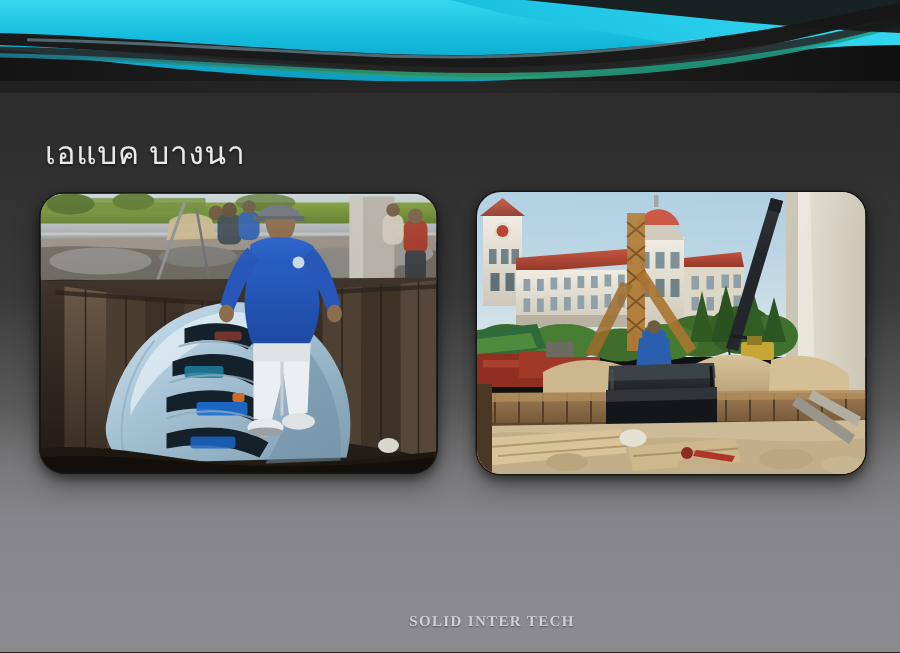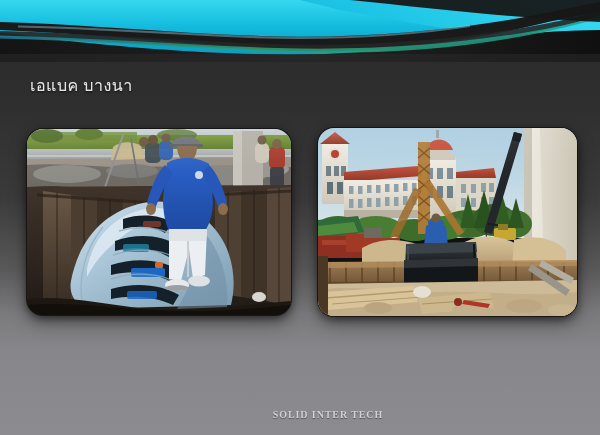--- a/index.html
+++ b/index.html
@@ -9,24 +9,24 @@
     position:relative;width:600px;height:435px;overflow:hidden;
     background:linear-gradient(180deg,#2a2a2a 0%,#2e2e2e 22%,#3a3a3a 45%,#59595a 62%,#7a7a7c 72%,#86868a 80%,#8a8a8e 92%,#8c8c90 100%);
   }
 
   
   #wave{position:absolute;left:0;top:0;width:600px;height:62px;overflow:hidden;}
   #wave svg{display:block;width:600px;height:62px;}
 
   
   #title{
-    position:absolute;left:30px;top:62px;width:420px;height:48px;
+    position:absolute;left:30px;top:79px;width:420px;height:48px;
     display:flex;align-items:center;
-    font-family:Liberation Serif, serif;
-    font-size:16px;line-height:1.2;letter-spacing:.5px;
+    font-family:Liberation Sans, sans-serif;
+    font-size:21px;line-height:1.2;letter-spacing:.5px;
     color:#e9e9e9;
     text-shadow:0 1px 2px rgba(0,0,0,.85), 0 0 1px rgba(255,255,255,.25);
     white-space:nowrap;
   }
 
   
   .photo{
     position:absolute;border-radius:16px;overflow:hidden;
     box-shadow:0 0 0 1px rgba(20,20,20,.9),
                0 3px 8px rgba(0,0,0,.55),

